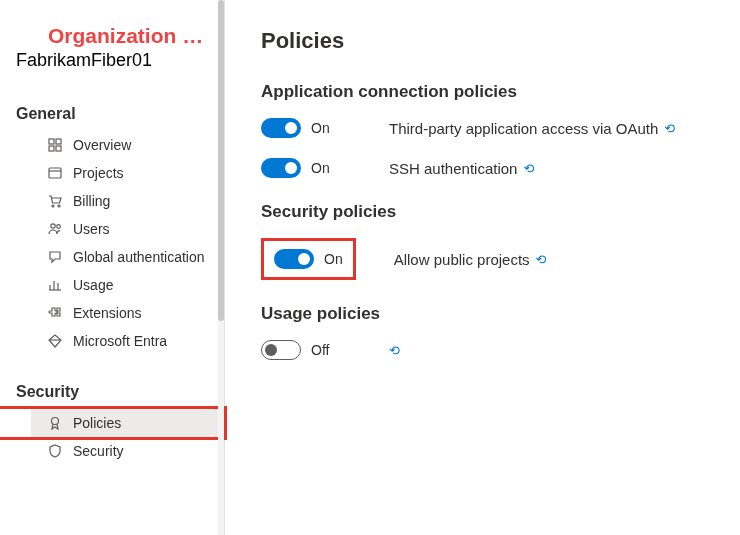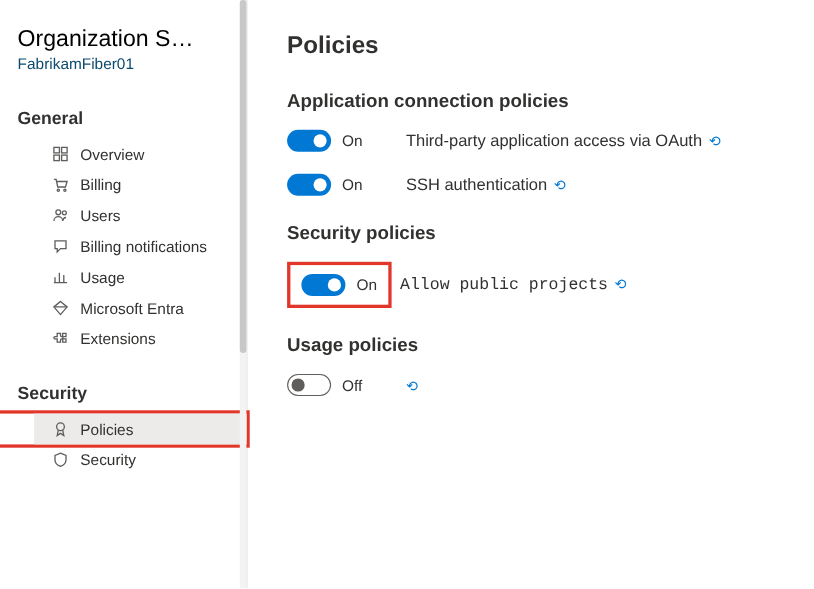--- a/index.html
+++ b/index.html
@@ -34,29 +34,30 @@
     width: 6px;
     height: 60%;
     background: #c8c8c8;
     border-radius: 3px;
   }
   .sidebar-header {
     padding: 0 16px 6px 16px;
   }
   .sidebar-title {
     font-size: 21px;
-    font-weight: 400;
-    color: #000000;
+    font-weight: 700;
+    color: #ef4444;
     white-space: nowrap;
     overflow: hidden;
     text-overflow: ellipsis;
+    margin-left: 32px;
   }
   .sidebar-subtitle {
-    font-size: 14px;
-    color: #0c4a6e;
+    font-size: 18px;
+    color: #000000;
     margin-top: 2px;
   }
   .section-label {
     font-size: 16px;
     font-weight: 600;
     color: #323130;
     padding: 28px 16px 8px 16px;
   }
   .nav-item {
     display: flex;
@@ -96,21 +97,21 @@
   .policy-section-title {
     font-size: 17px;
     font-weight: 600;
     margin-bottom: 16px;
     margin-top: 24px;
   }
   .policy-section-title.first { margin-top: 12px; }
   .policy-row {
     display: flex;
     align-items: center;
-    gap: 8px;
+    gap: 28px;
     margin-bottom: 20px;
   }
   .toggle-group {
     display: flex;
     align-items: center;
     gap: 10px;
     min-width: 100px;
   }
   .toggle {
     width: 40px;
@@ -172,20 +173,29 @@
       <svg viewBox="0 0 16 16" width="16" height="16">
           <rect x="2" y="2" width="5" height="5"></rect>
           <rect x="9" y="2" width="5" height="5"></rect>
           <rect x="2" y="9" width="5" height="5"></rect>
           <rect x="9" y="9" width="5" height="5"></rect>
         </svg>
     </span>
     <span>Overview</span>
   </div>
 
+  <div class="nav-item">
+    <span class="icon">
+      <svg viewBox="0 0 16 16" width="16" height="16">
+          <rect x="2" y="3" width="12" height="10" rx="1"></rect>
+          <line x1="2" y1="6" x2="14" y2="6"></line>
+        </svg>
+    </span>
+    <span>Projects</span>
+  </div>
 
   <div class="nav-item">
     <span class="icon">
       <svg viewBox="0 0 16 16" width="16" height="16">
           <path d="M2 3h2l1.5 7h7L14 5H5"></path>
           <circle cx="6" cy="13" r="1"></circle>
           <circle cx="12" cy="13" r="1"></circle>
         </svg>
     </span>
     <span>Billing</span>
@@ -202,52 +212,52 @@
     </span>
     <span>Users</span>
   </div>
 
   <div class="nav-item">
     <span class="icon">
       <svg viewBox="0 0 16 16" width="16" height="16">
           <path d="M3 3h10v7H8l-3 3v-3H3z"></path>
         </svg>
     </span>
-    <span>Billing notifications</span>
+    <span>Global authentication</span>
   </div>
 
   <div class="nav-item">
     <span class="icon">
       <svg viewBox="0 0 16 16" width="16" height="16">
           <line x1="3" y1="13" x2="3" y2="8"></line>
           <line x1="7" y1="13" x2="7" y2="4"></line>
           <line x1="11" y1="13" x2="11" y2="6"></line>
           <line x1="2" y1="13" x2="14" y2="13"></line>
         </svg>
     </span>
     <span>Usage</span>
   </div>
 
   <div class="nav-item">
     <span class="icon">
       <svg viewBox="0 0 16 16" width="16" height="16">
+          <path d="M5 3h3v2a1 1 0 0 0 2 0V3h3v3h-2a1 1 0 0 0 0 2h2v3h-3v-2a1 1 0 0 0-2 0v2H5V8H3a1 1 0 0 1 0-2h2z"></path>
+        </svg>
+    </span>
+    <span>Extensions</span>
+  </div>
+
+  <div class="nav-item">
+    <span class="icon">
+      <svg viewBox="0 0 16 16" width="16" height="16">
           <path d="M8 2l6 5-6 7-6-7z"></path>
           <line x1="2" y1="7" x2="14" y2="7"></line>
         </svg>
     </span>
     <span>Microsoft Entra</span>
-  </div>
-
-  <div class="nav-item">
-    <span class="icon">
-      <svg viewBox="0 0 16 16" width="16" height="16">
-          <path d="M5 3h3v2a1 1 0 0 0 2 0V3h3v3h-2a1 1 0 0 0 0 2h2v3h-3v-2a1 1 0 0 0-2 0v2H5V8H3a1 1 0 0 1 0-2h2z"></path>
-        </svg>
-    </span>
-    <span>Extensions</span>
   </div>
 
   <div class="section-label">Security</div>
 
   <div class="highlight-box">
     <div class="nav-item selected">
       <span class="icon">
         <svg viewBox="0 0 16 16" width="16" height="16">
             <circle cx="8" cy="6" r="3.5"></circle>
             <path d="M6 9l-1 5 3-2 3 2-1-5"></path>
@@ -300,21 +310,21 @@
 
   <div class="policy-section-title">Security policies</div>
 
   <div class="policy-row">
     <div class="highlight-toggle">
       <div class="toggle on">
           <div class="knob"></div>
         </div>
       <span class="toggle-label">On</span>
     </div>
-    <div class="policy-label" style="font-family:Liberation Mono, monospace;">
+    <div class="policy-label" style="margin-left:10px;">
       <span>Allow public projects</span>
       <span class="link-icon">⟲</span>
     </div>
   </div>
 
   <div class="policy-section-title">Usage policies</div>
 
   <div class="policy-row">
     <div class="toggle-group">
       <div class="toggle off">

